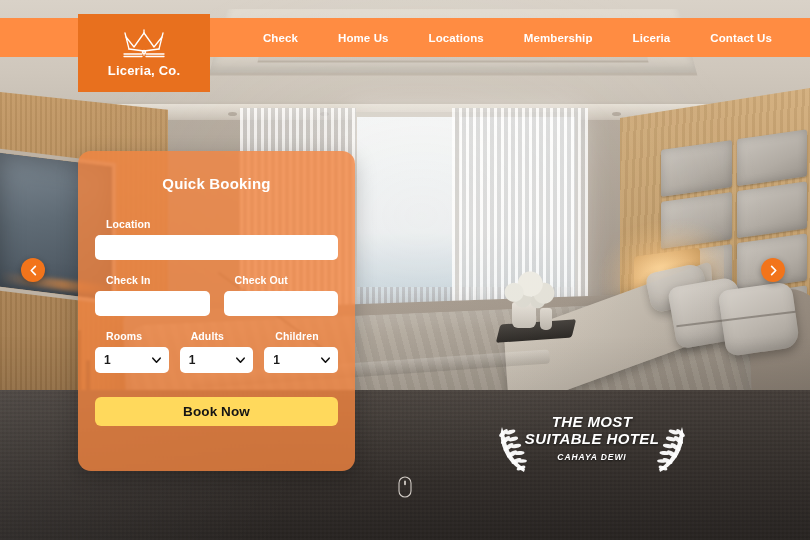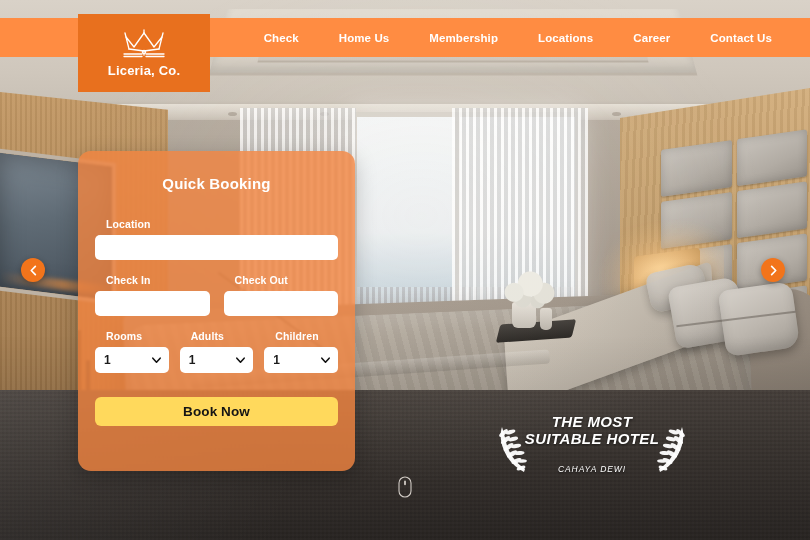--- a/index.html
+++ b/index.html
@@ -356,22 +356,22 @@
     font-size: 15px; font-weight: 700; font-style: italic;
     letter-spacing: .4px; line-height: 1.12;
     text-shadow: 0 1px 3px rgba(0,0,0,.6);
   }
   .badge-l2 {
     font-size: 15px; font-weight: 700; font-style: italic;
     letter-spacing: .4px; line-height: 1.12;
     text-shadow: 0 1px 3px rgba(0,0,0,.6);
   }
   .badge-sub {
-    font-size: 8.5px; font-weight: 400; font-style: italic;
-    letter-spacing: .9px; margin-top: 16px;
+    font-size: 8.5px; font-weight: 700; font-style: italic;
+    letter-spacing: .9px; margin-top: 4px;
     text-shadow: 0 1px 2px rgba(0,0,0,.6);
   }
   .laurel { position: absolute; top: 6px; width: 34px; height: 56px; }
   .laurel-l { left: 2px; }
   .laurel-r { right: 2px; }
 
   
   .scroll-mouse {
     position: absolute; left: 398px; top: 476px; width: 14px; height: 22px;
     z-index: 6; cursor: pointer;
@@ -446,23 +446,23 @@
 
     <div class="carpet"></div>
     <div class="carpet-sheen"></div>
     <div class="photo-grade"></div>
   </div>
 
   <nav class="navbar">
     <div class="nav-list">
       <a class="nav-item">Check</a>
       <a class="nav-item">Home Us</a>
+      <a class="nav-item">Locations</a>
       <a class="nav-item">Membership</a>
-      <a class="nav-item">Locations</a>
-      <a class="nav-item">Career</a>
+      <a class="nav-item">Liceria</a>
       <a class="nav-item">Contact Us</a>
     </div>
   </nav>
 
   <div class="logo-block">
     <svg class="logo-mark" viewBox="0 0 52 30">
       <g fill="none" stroke="#ffffff" stroke-width="1.3" stroke-linejoin="round" stroke-linecap="round">
         <path d="M26 4 L36 18 L44 8 L41 20"></path>
         <path d="M26 4 L16 18 L8 8 L11 20"></path>
         <path d="M8 8 L7 4"></path>

